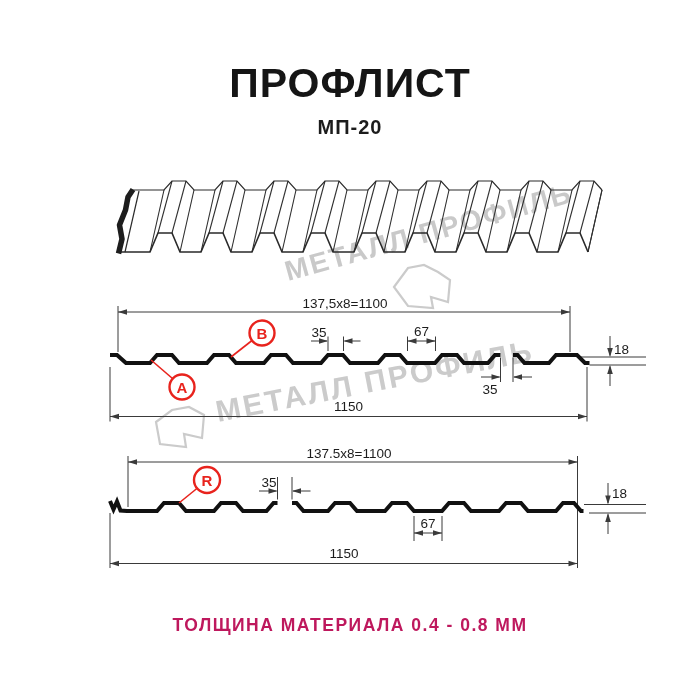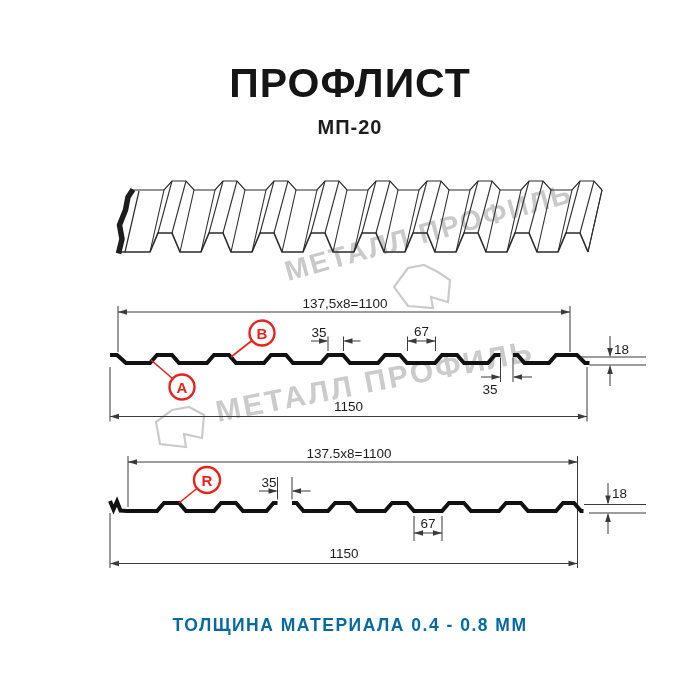--- a/index.html
+++ b/index.html
@@ -3,21 +3,21 @@
 <meta charset="utf-8">
 <style>
   html,body{margin:0;padding:0;background:#ffffff;}
   .stage{position:relative;width:700px;height:696px;background:#fff;overflow:hidden;
          font-family:"Liberation Sans",sans-serif;}
   .title{position:absolute;left:0;top:60px;width:700px;text-align:center;
          font-size:41px;font-weight:800;letter-spacing:1px;color:#151515;}
   .subtitle{position:absolute;left:0;top:96px;width:700px;text-align:center;
          font-size:20px;font-weight:600;letter-spacing:1px;color:#1c1c1c;margin-top:20px;}
   .footer{position:absolute;left:0;top:615px;width:700px;text-align:center;
-         font-size:17.5px;font-weight:600;letter-spacing:1.5px;color:#0369a1;}
+         font-size:17.5px;font-weight:600;letter-spacing:1.5px;color:#be185d;}
   svg{position:absolute;left:0;top:0;}
   .profile{fill:none;stroke:#111;stroke-width:4;stroke-linejoin:miter;}
   .dl{stroke:#3a3a3a;stroke-width:1;}
   .tip{fill:#3a3a3a;stroke:none;}
   .dim-t{fill:#1c1c1c;font:500 13.5px "Liberation Sans",sans-serif;}
   .red-l{stroke:#e8231d;stroke-width:1.6;}
   .red-c{fill:#fff;stroke:#e8231d;stroke-width:2.4;}
   .red-t{fill:#e8231d;font:700 15px "Liberation Sans",sans-serif;}
   .f3d{fill:none;stroke:#2a2a2a;stroke-width:1.6;}
   .b3d{fill:none;stroke:#2a2a2a;stroke-width:1.2;}

